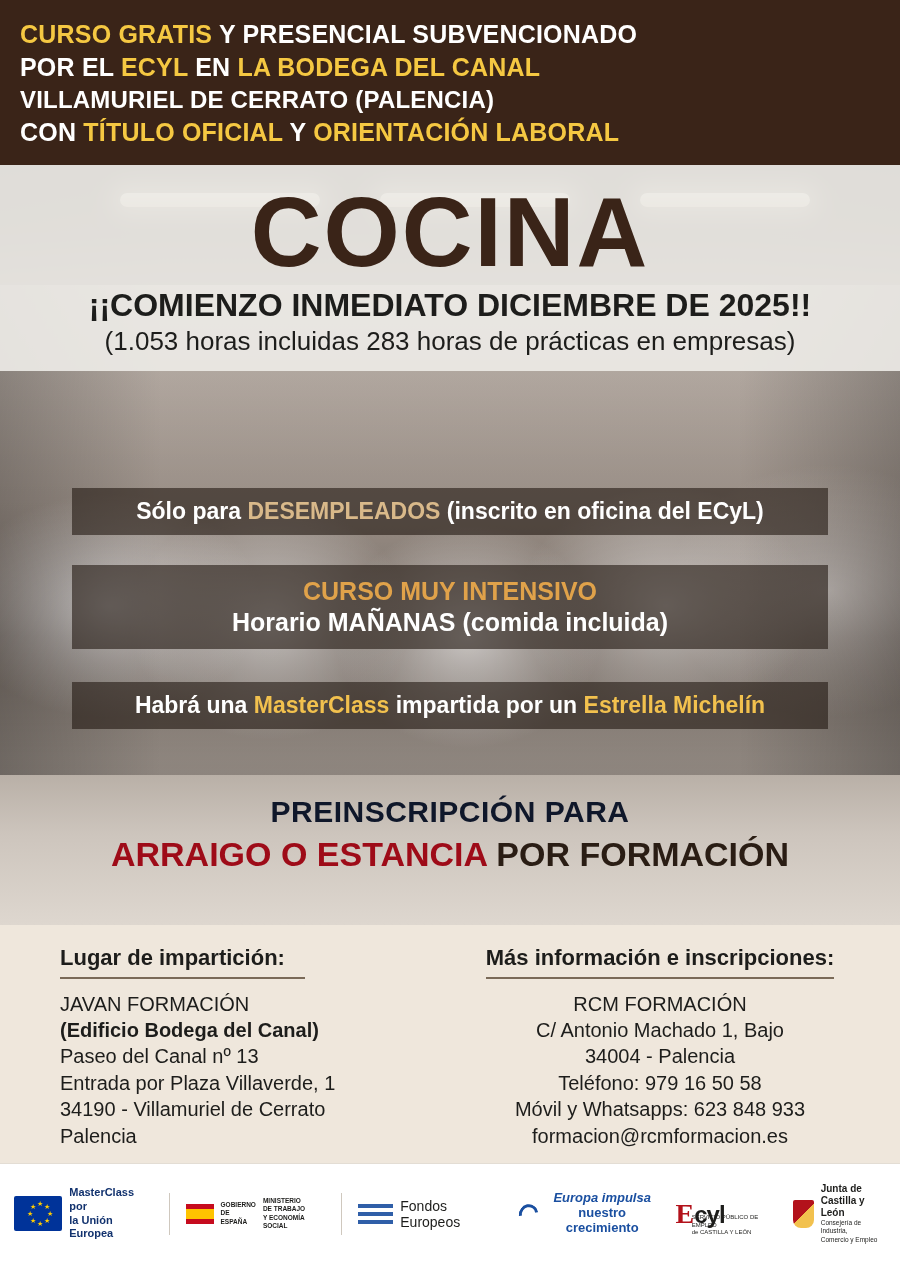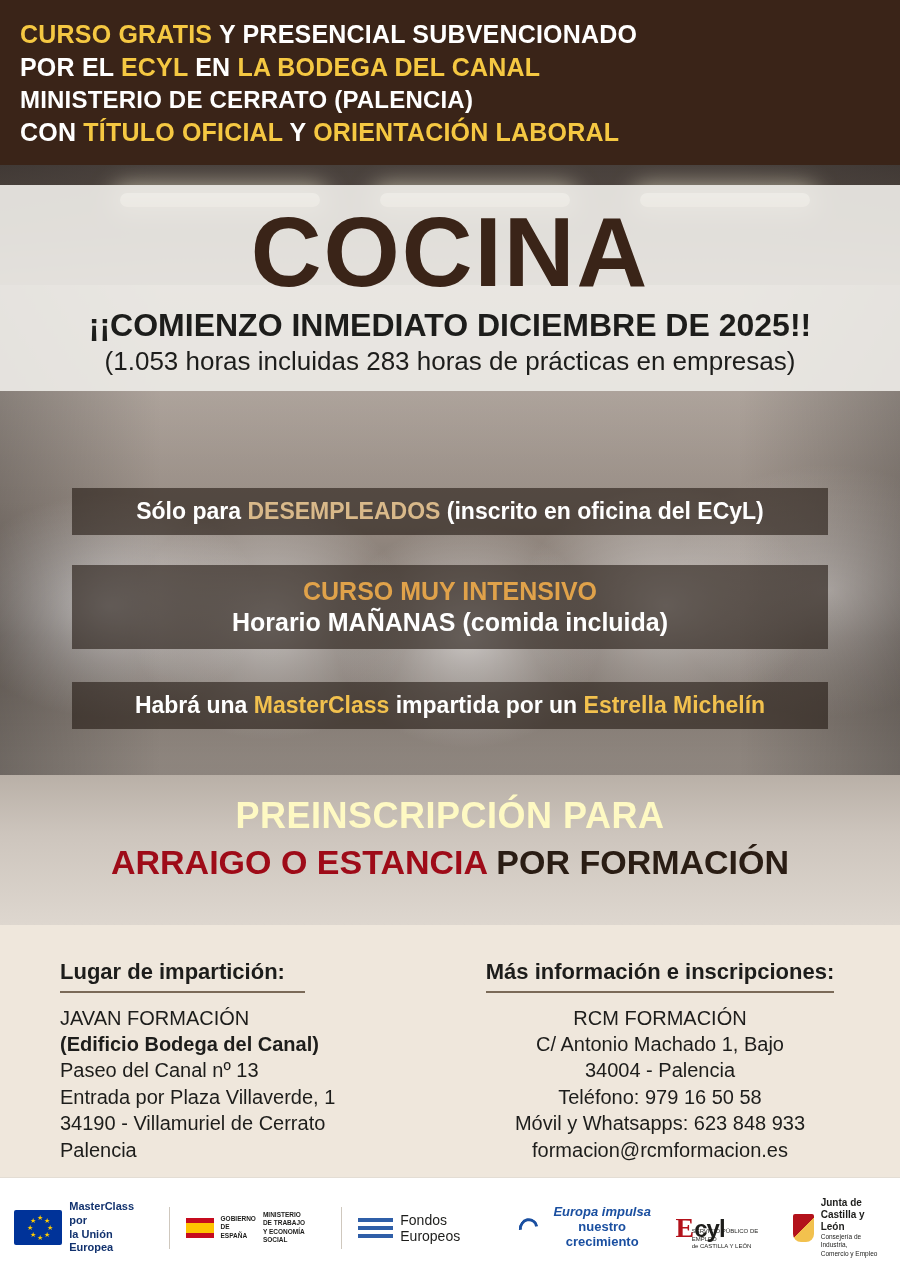--- a/index.html
+++ b/index.html
@@ -59,21 +59,20 @@
     position:absolute; left:0; bottom:0; width:100%; height:150px;
     background:linear-gradient(180deg,#b9b0a7 0%, #cdc5bd 40%, #ded7cf 100%);
   }
 
   
   .cocina-block {
     position:absolute; top:0; left:0; width:100%;
     background:rgba(236,233,229,0.93);
     padding:18px 0 14px 0;
     text-align:center;
-    margin-top:20px;
   }
   .cocina-title {
     font-size:98px; font-weight:bold; color:#3a2418;
     letter-spacing:2px; line-height:1.0;
   }
   .comienzo {
     font-size:32px; font-weight:bold; color:#1d1d1b; margin-top:6px;
   }
   .horas { font-size:26px; color:#1d1d1b; margin-top:2px; }
 
@@ -91,28 +90,28 @@
   .stripe-intensivo { top:400px; padding:12px; }
   .stripe-intensivo .t1 { font-size:25px; font-weight:bold; color:#e0a24a; }
   .stripe-intensivo .t2 { font-size:25px; font-weight:bold; color:#ffffff; margin-top:2px; }
   .stripe-master { top:517px; }
 
   
   .pre-block {
     position:absolute; left:0; right:0; top:630px;
     text-align:center;
   }
-  .pre-1 { font-size:36px; font-weight:bold; color:#fef9c3; letter-spacing:.5px; }
+  .pre-1 { font-size:30px; font-weight:bold; color:#0f172a; letter-spacing:.5px; }
   .pre-2 { font-size:34px; font-weight:bold; color:#2a1d14; margin-top:6px; }
   .hl-red { color:#9e0b18; }
 
   
   .info {
     background:#efe7dc;
-    padding:34px 40px 14px 40px;
+    padding:20px 40px 14px 40px;
     display:flex;
   }
   .col { flex:1; text-align:center; }
   .col h3 {
     font-size:22px; font-weight:bold; color:#1d1d1b;
     display:inline-block; padding-bottom:6px; border-bottom:2px solid #7a6a58;
     margin-bottom:12px;
   }
   .col p { font-size:20px; color:#1d1d1b; line-height:1.32; }
   .col p.b { font-weight:bold; }
@@ -155,21 +154,21 @@
 
 <div class="poster">
 
   <div class="top-band">
     <div class="line">
       <span class="hl-yellow">CURSO GRATIS</span><span> Y PRESENCIAL SUBVENCIONADO</span>
     </div>
     <div class="line">
       <span>POR EL </span><span class="hl-yellow">ECYL</span><span> EN </span><span class="hl-yellow">LA BODEGA DEL CANAL</span>
     </div>
-    <div class="line l3">MINISTERIO DE CERRATO (PALENCIA)</div>
+    <div class="line l3">VILLAMURIEL DE CERRATO (PALENCIA)</div>
     <div class="line">
       <span>CON </span><span class="hl-yellow">TÍTULO OFICIAL</span><span> Y </span><span class="hl-yellow">ORIENTACIÓN LABORAL</span>
     </div>
   </div>
 
   <div class="photo-area">
     <div class="photo-bg"></div>
     <div class="hood"></div>
     <div class="light l1"></div>
     <div class="light l2"></div>

